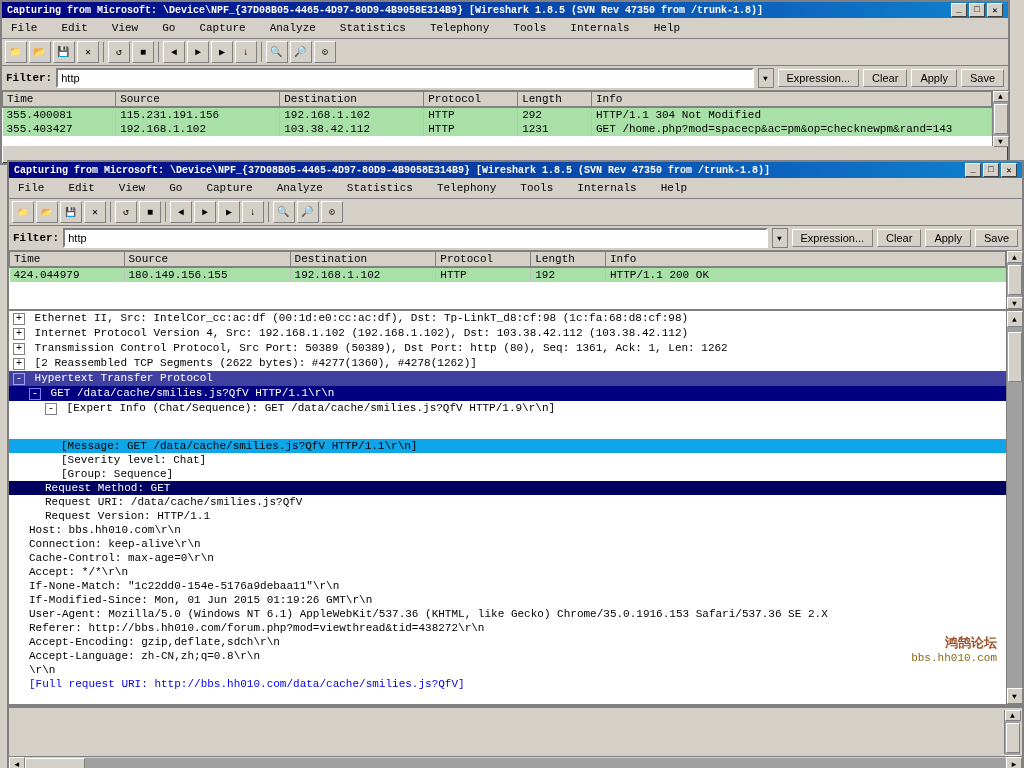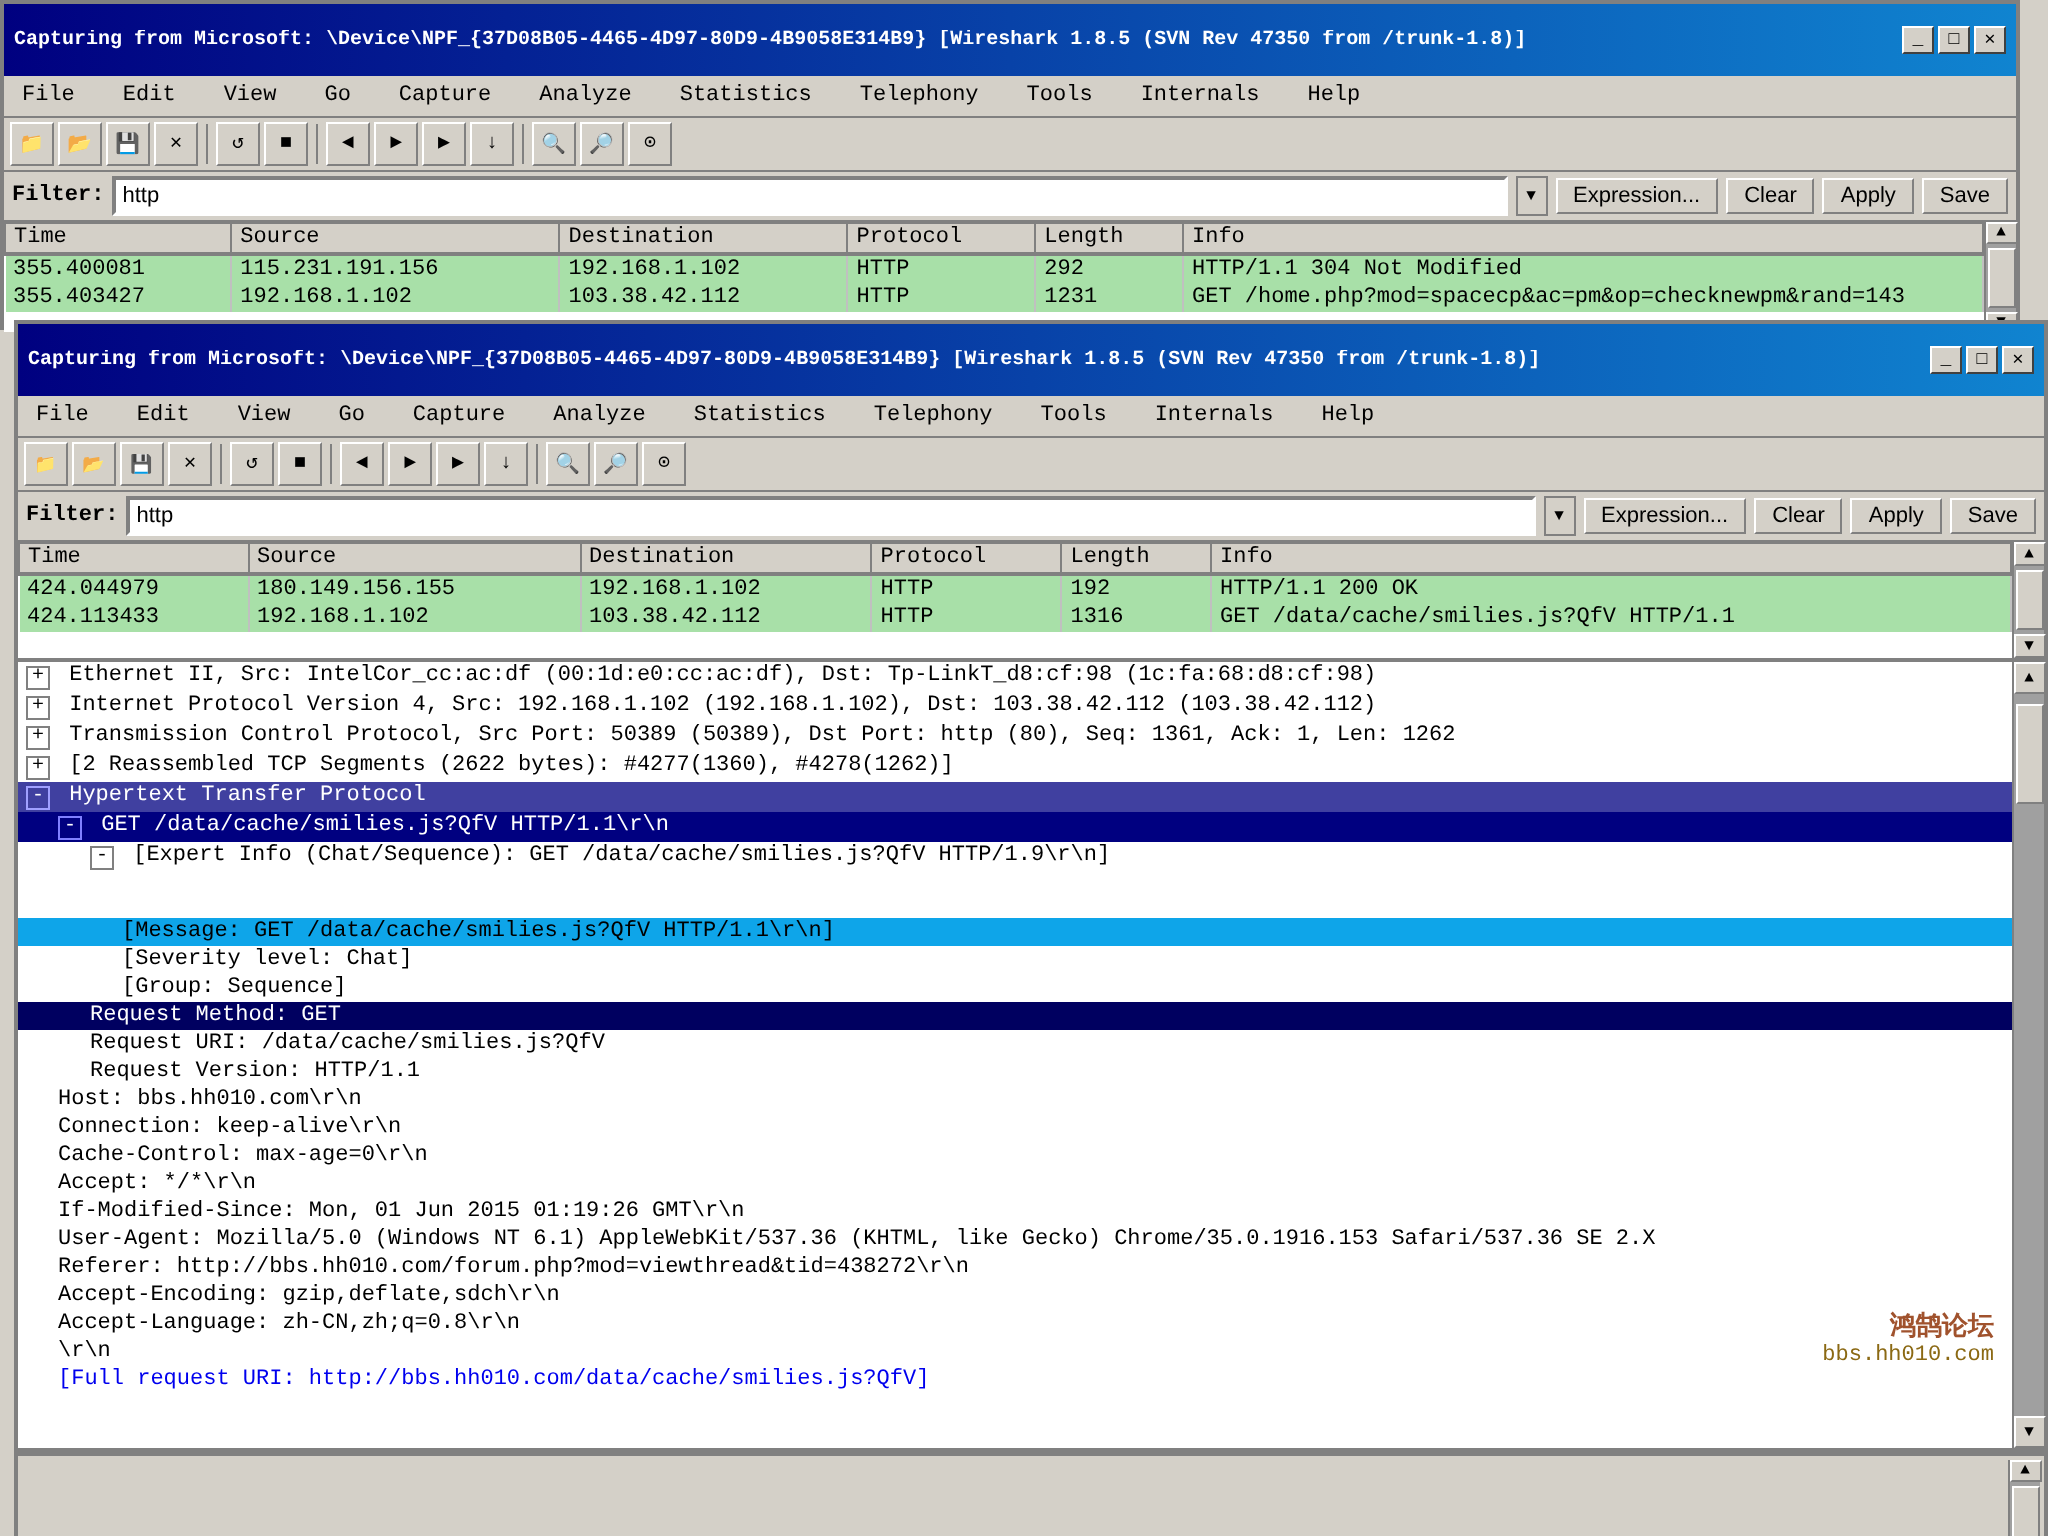--- a/index.html
+++ b/index.html
@@ -14,21 +14,21 @@
 
     .title-bar {
       background: linear-gradient(to right, #000080, #1084d0);
       color: white;
       font-size: 11px;
       font-weight: bold;
       padding: 3px 5px;
       display: flex;
       justify-content: space-between;
       align-items: center;
-      height: 36px;
+      height: 16px;
     }
 
     .title-bar-buttons {
       display: flex;
       gap: 2px;
     }
 
     .title-bar-btn {
       width: 16px;
       height: 14px;
@@ -403,28 +403,20 @@
         </thead>
         <tbody>
           <tr class="packet-row-green">
             <td>424.044979</td>
             <td>180.149.156.155</td>
             <td>192.168.1.102</td>
             <td>HTTP</td>
             <td>192</td>
             <td>HTTP/1.1 200 OK</td>
           </tr>
-          <tr class="packet-row-green">
-            <td>424.113433</td>
-            <td>192.168.1.102</td>
-            <td>103.38.42.112</td>
-            <td>HTTP</td>
-            <td>1316</td>
-            <td>GET /data/cache/smilies.js?QfV HTTP/1.1</td>
-          </tr>
         </tbody>
       </table>
     </div>
     <div class="scrollbar-v">
       <div class="scroll-btn">▲</div>
       <div class="scroll-track">
         <div class="scroll-thumb"></div>
       </div>
       <div class="scroll-btn">▼</div>
     </div>
@@ -486,20 +478,23 @@
         <span>Host: bbs.hh010.com\r\n</span>
       </div>
       <div style="padding:1px 4px 1px 20px; background:white;">
         <span>Connection: keep-alive\r\n</span>
       </div>
       <div style="padding:1px 4px 1px 20px; background:white;">
         <span>Cache-Control: max-age=0\r\n</span>
       </div>
       <div style="padding:1px 4px 1px 20px; background:white;">
         <span>Accept: */*\r\n</span>
+      </div>
+      <div style="padding:1px 4px 1px 20px; background:white;">
+        <span>If-None-Match: "1c22dd0-154e-5176a9debaa11"\r\n</span>
       </div>
       <div style="padding:1px 4px 1px 20px; background:white;">
         <span>If-Modified-Since: Mon, 01 Jun 2015 01:19:26 GMT\r\n</span>
       </div>
       <div style="padding:1px 4px 1px 20px; background:white; overflow:hidden; white-space:nowrap; text-overflow:ellipsis;">
         <span>User-Agent: Mozilla/5.0 (Windows NT 6.1) AppleWebKit/537.36 (KHTML, like Gecko) Chrome/35.0.1916.153 Safari/537.36 SE 2.X</span>
       </div>
       <div style="padding:1px 4px 1px 20px; background:white;">
         <span>Referer: http://bbs.hh010.com/forum.php?mod=viewthread&amp;tid=438272\r\n</span>
       </div>

